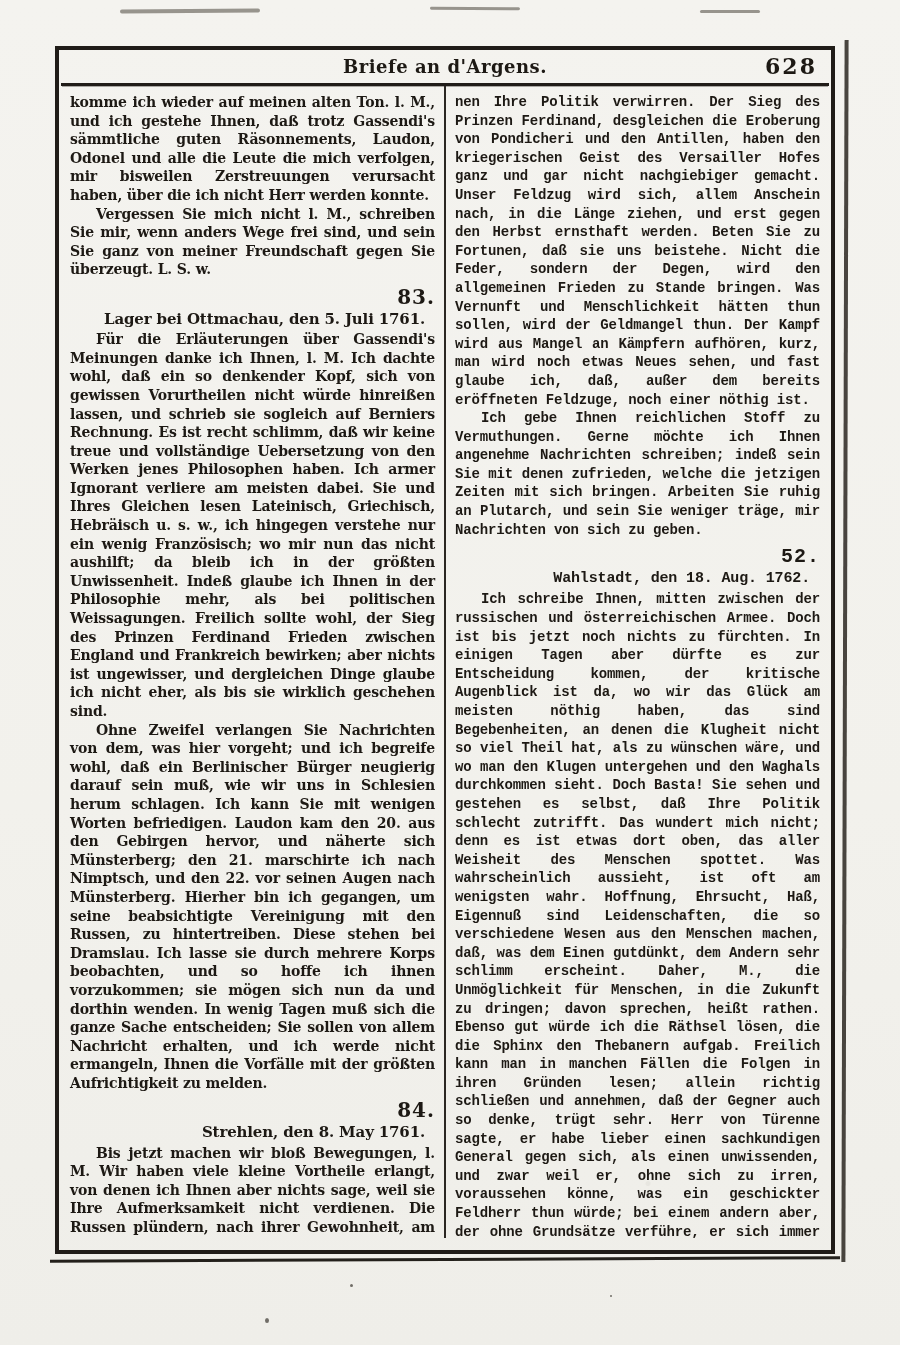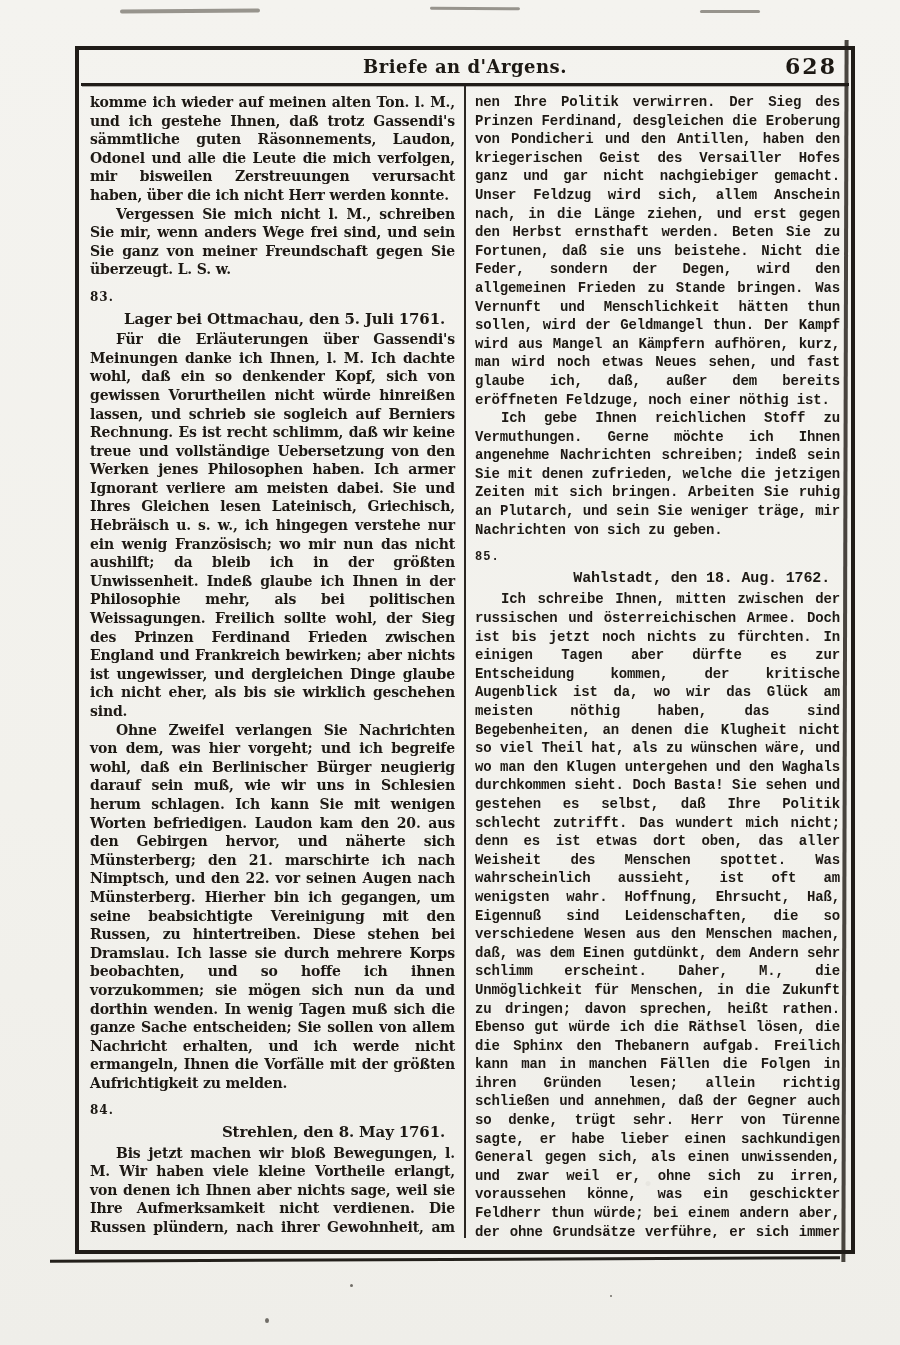--- a/index.html
+++ b/index.html
@@ -14,21 +14,20 @@
     background:
       radial-gradient(circle at 18% 12%, rgba(120,115,105,0.06) 0 2px, transparent 3px),
       radial-gradient(circle at 72% 88%, rgba(120,115,105,0.07) 0 2px, transparent 3px),
       linear-gradient(180deg,#f4f3ef 0%,#f2f1ec 60%,#efeee9 100%);
   }
   .frame{
     position:absolute;left:55px;top:46px;width:780px;height:1208px;
     border:4px solid #201c18;
     box-sizing:border-box;
     background:transparent;
-    margin-left:20px;
   }
   .scan-edge-right{
     position:absolute;left:843px;top:40px;width:4px;height:1222px;
     background:#2a2620;transform:rotate(0.15deg);opacity:.85;
   }
   .bottom-double-rule{
     position:absolute;left:50px;top:1258px;width:790px;height:3px;
     background:#23201b;transform:rotate(-0.25deg);
   }
   .top-smudge{position:absolute;background:#4a453d;border-radius:2px;opacity:.55;}
@@ -59,21 +58,21 @@
     letter-spacing:-0.15px;text-align:justify;
   }
   .col.right{padding:7px 11px 0 9px;font-family:Liberation Mono, monospace;}
   .col-divider{
     width:2px;background:#2b2722;flex:0 0 2px;
   }
   .block{margin:0;}
   .block.paragraph{text-indent:26px;}
   .block.continuation{text-indent:0;}
   .block.letter_number{
-    text-align:left;text-indent:0;font-size:12px;
+    text-align:right;text-indent:0;font-size:20px;
     margin:9px 0 3px 0;letter-spacing:1px;
   }
   .block.dateline{
     text-align:right;text-indent:0;padding-right:10px;
     font-size:15px;margin:0 0 2px 0;
   }
 </style>
 </head>
 <body>
 
@@ -104,19 +103,19 @@
           <div class="block paragraph">Für die Erläuterungen über Gassendi's Meinungen danke ich Ihnen, l. M. Ich dachte wohl, daß ein so denkender Kopf, sich von gewissen Vorurtheilen nicht würde hinreißen lassen, und schrieb sie sogleich auf Berniers Rechnung. Es ist recht schlimm, daß wir keine treue und vollständige Uebersetzung von den Werken jenes Philosophen haben. Ich armer Ignorant verliere am meisten dabei. Sie und Ihres Gleichen lesen Lateinisch, Griechisch, Hebräisch u. s. w., ich hingegen verstehe nur ein wenig Französisch; wo mir nun das nicht aushilft; da bleib ich in der größten Unwissenheit. Indeß glaube ich Ihnen in der Philosophie mehr, als bei politischen Weissagungen. Freilich sollte wohl, der Sieg des Prinzen Ferdinand Frieden zwischen England und Frankreich bewirken; aber nichts ist ungewisser, und dergleichen Dinge glaube ich nicht eher, als bis sie wirklich geschehen sind.</div>
           <div class="block paragraph">Ohne Zweifel verlangen Sie Nachrichten von dem, was hier vorgeht; und ich begreife wohl, daß ein Berlinischer Bürger neugierig darauf sein muß, wie wir uns in Schlesien herum schlagen. Ich kann Sie mit wenigen Worten befriedigen. Laudon kam den 20. aus den Gebirgen hervor, und näherte sich Münsterberg; den 21. marschirte ich nach Nimptsch, und den 22. vor seinen Augen nach Münsterberg. Hierher bin ich gegangen, um seine beabsichtigte Vereinigung mit den Russen, zu hintertreiben. Diese stehen bei Dramslau. Ich lasse sie durch mehrere Korps beobachten, und so hoffe ich ihnen vorzukommen; sie mögen sich nun da und dorthin wenden. In wenig Tagen muß sich die ganze Sache entscheiden; Sie sollen von allem Nachricht erhalten, und ich werde nicht ermangeln, Ihnen die Vorfälle mit der größten Aufrichtigkeit zu melden.</div>
           <div class="block letter_number">84.</div>
           <div class="block dateline">Strehlen, den 8. May 1761.</div>
           <div class="block paragraph">Bis jetzt machen wir bloß Bewegungen, l. M. Wir haben viele kleine Vortheile erlangt, von denen ich Ihnen aber nichts sage, weil sie Ihre Aufmerksamkeit nicht verdienen. Die Russen plündern, nach ihrer Gewohnheit, am jenseitigen Ufer der Oder in Schlesien. Laudon schläft bei Wartha, und wir thun eben auch nicht viel.</div>
         </div>
       <div class="col-divider"></div>
       <div class="col right" id="col-right">
           <div class="block continuation">nen Ihre Politik verwirren. Der Sieg des Prinzen Ferdinand, desgleichen die Eroberung von Pondicheri und den Antillen, haben den kriegerischen Geist des Versailler Hofes ganz und gar nicht nachgiebiger gemacht. Unser Feldzug wird sich, allem Anschein nach, in die Länge ziehen, und erst gegen den Herbst ernsthaft werden. Beten Sie zu Fortunen, daß sie uns beistehe. Nicht die Feder, sondern der Degen, wird den allgemeinen Frieden zu Stande bringen. Was Vernunft und Menschlichkeit hätten thun sollen, wird der Geldmangel thun. Der Kampf wird aus Mangel an Kämpfern aufhören, kurz, man wird noch etwas Neues sehen, und fast glaube ich, daß, außer dem bereits eröffneten Feldzuge, noch einer nöthig ist.</div>
           <div class="block paragraph">Ich gebe Ihnen reichlichen Stoff zu Vermuthungen. Gerne möchte ich Ihnen angenehme Nachrichten schreiben; indeß sein Sie mit denen zufrieden, welche die jetzigen Zeiten mit sich bringen. Arbeiten Sie ruhig an Plutarch, und sein Sie weniger träge, mir Nachrichten von sich zu geben.</div>
-          <div class="block letter_number">85.</div>
+          <div class="block letter_number">52.</div>
           <div class="block dateline">Wahlstadt, den 18. Aug. 1762.</div>
           <div class="block paragraph">Ich schreibe Ihnen, mitten zwischen der russischen und österreichischen Armee. Doch ist bis jetzt noch nichts zu fürchten. In einigen Tagen aber dürfte es zur Entscheidung kommen, der kritische Augenblick ist da, wo wir das Glück am meisten nöthig haben, das sind Begebenheiten, an denen die Klugheit nicht so viel Theil hat, als zu wünschen wäre, und wo man den Klugen untergehen und den Waghals durchkommen sieht. Doch Basta! Sie sehen und gestehen es selbst, daß Ihre Politik schlecht zutrifft. Das wundert mich nicht; denn es ist etwas dort oben, das aller Weisheit des Menschen spottet. Was wahrscheinlich aussieht, ist oft am wenigsten wahr. Hoffnung, Ehrsucht, Haß, Eigennuß sind Leidenschaften, die so verschiedene Wesen aus den Menschen machen, daß, was dem Einen gutdünkt, dem Andern sehr schlimm erscheint. Daher, M., die Unmöglichkeit für Menschen, in die Zukunft zu dringen; davon sprechen, heißt rathen. Ebenso gut würde ich die Räthsel lösen, die die Sphinx den Thebanern aufgab. Freilich kann man in manchen Fällen die Folgen in ihren Gründen lesen; allein richtig schließen und annehmen, daß der Gegner auch so denke, trügt sehr. Herr von Türenne sagte, er habe lieber einen sachkundigen General gegen sich, als einen unwissenden, und zwar weil er, ohne sich zu irren, voraussehen könne, was ein geschickter Feldherr thun würde; bei einem andern aber, der ohne Grundsätze verführe, er sich immer täusche. Doch haben wir Geduld; wir werden Beide die Vernunft nicht an der Dummheit rächen. Geh' es, wie es wolle; wir wollen, wenn dumme Streiche begangen werden, lachen, statt uns zu ärgern, und nicht vergessen, daß die Narren auf dieser Kugel zu unserm Zeitvertreibe da sind. Bedenken Sie, daß ich diesen Brief mitten durch feindliche Läger gehen lasse, und schließen Sie hieraus, wie schwer es ist, die Verbindung unter uns zu erhalten. Die Russen haben in den Greuelthaten ihrer Kosaken sich selbst übertroffen; da sind Dinge vorgefallen, über die Busiris und Phalaris bei aller ihrer Unmenschlichkeit</div>
         </div>
     </div>
   </div>
 </div>
 
 </body></html>

